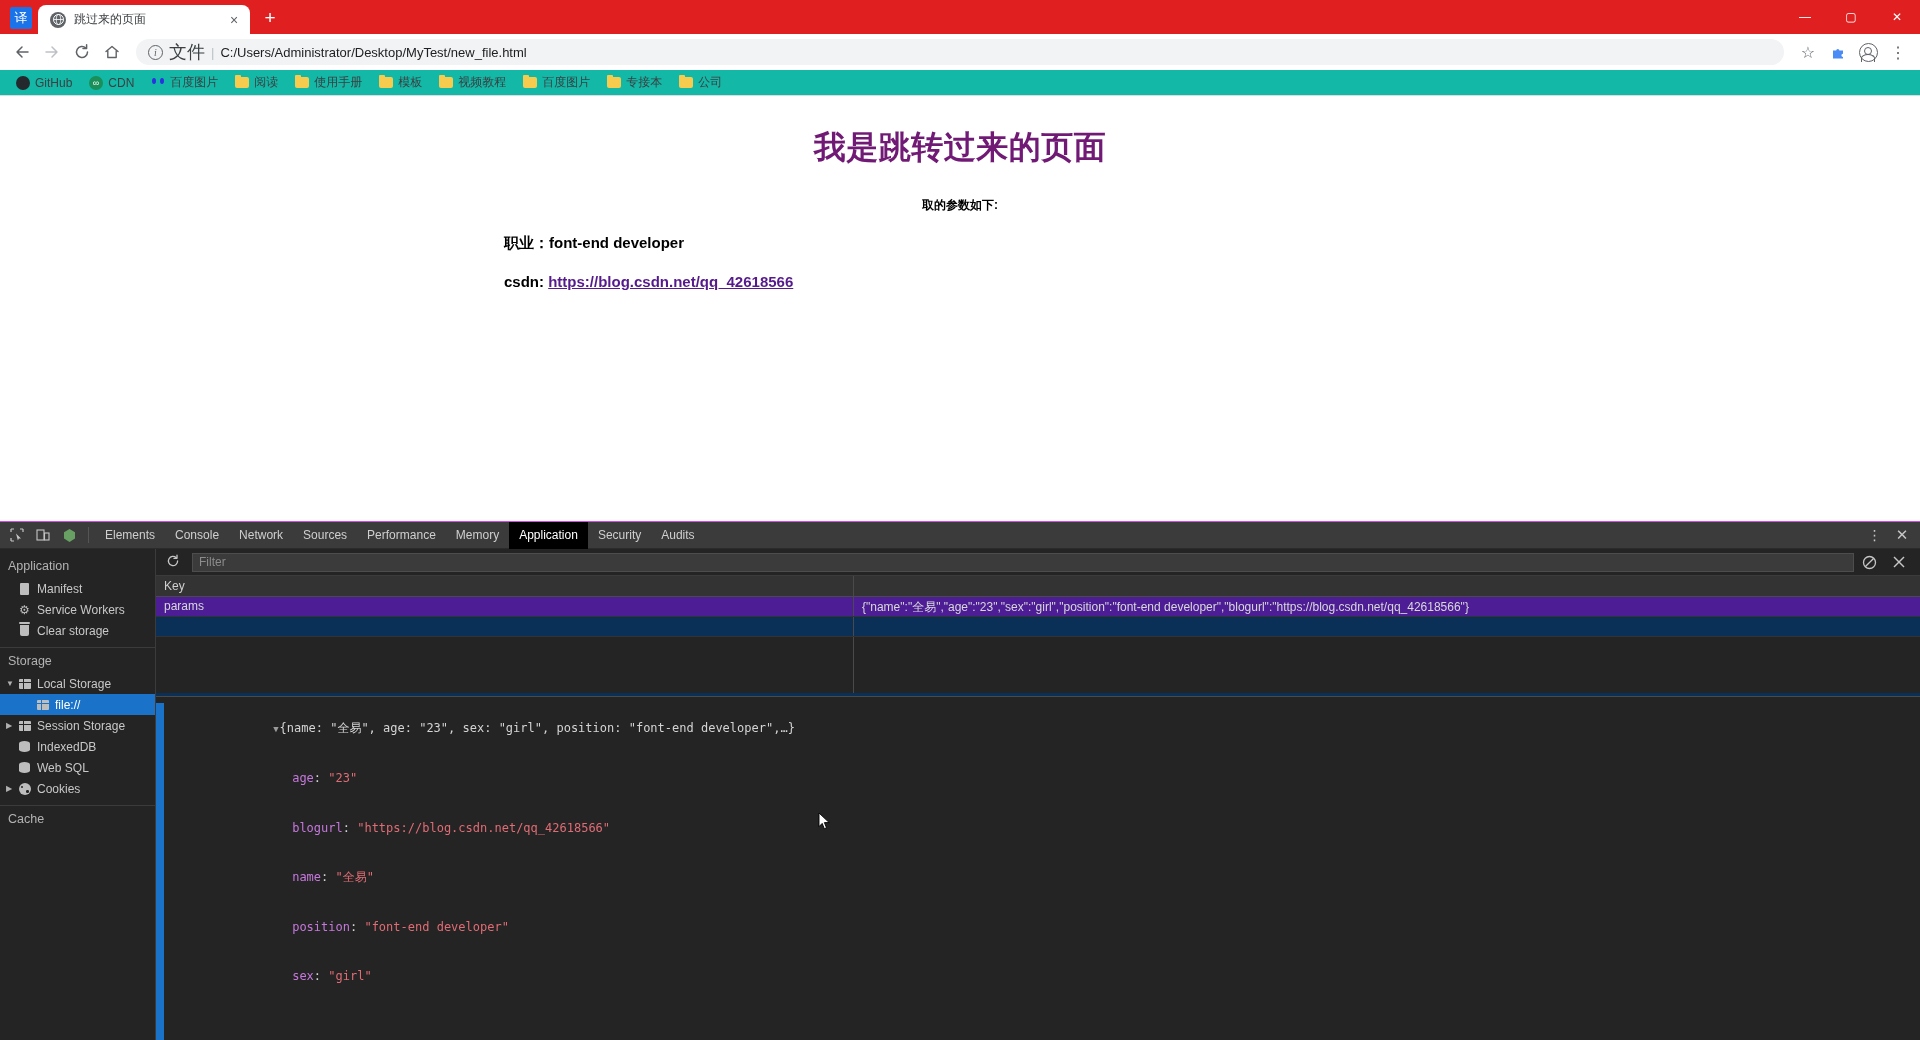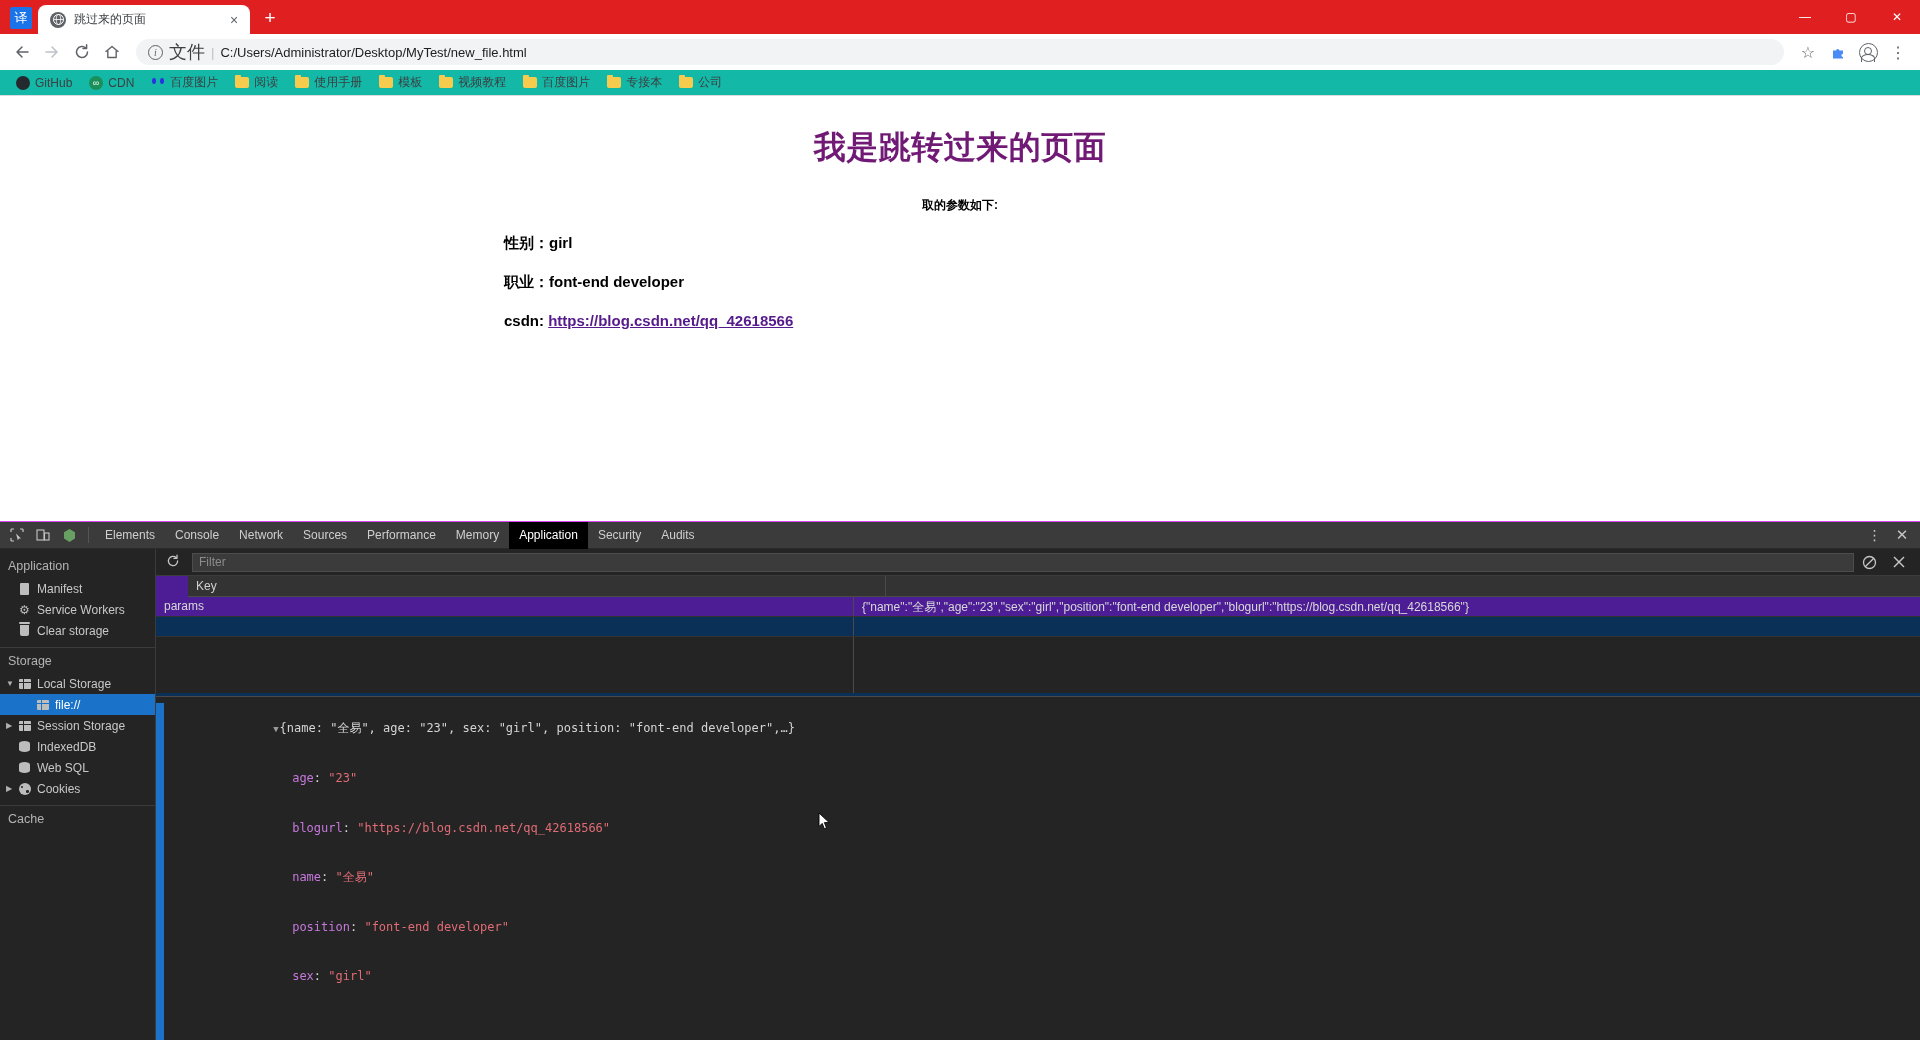--- a/index.html
+++ b/index.html
@@ -220,21 +220,21 @@
     color: #9e9e9e; font-size: 12px; padding: 0 6px; line-height: 17px;
     font-family: "Liberation Sans", sans-serif;
   }
   .filter-input::placeholder { color:#8c8c8c; }
   .tb-clear, .tb-delete { color:#c6c6c6; font-size:14px; width:22px; text-align:center; }
   .tb-clear svg, .tb-delete svg { display:block; }
 
   .storage-table { flex: 0 0 auto; display: flex; flex-direction: column; }
   .st-head {
     height: 21px; display: flex; background: #333333;
-    border-bottom: 1px solid #4a4a4a; font-size: 12px; color: #d0d0d0; margin-left: 32px;
+    border-bottom: 1px solid #4a4a4a; font-size: 12px; color: #d0d0d0;
   }
   .st-head .cell { padding: 3px 0 0 8px; }
   .st-row {
     height: 20px; display: flex; font-size: 12px; color: #d8d8d8;
     border-bottom: 1px solid #333;
   }
   .st-row.selected-empty { background: #0b3058; height: 20px; }
   .st-row .cell { padding: 2px 0 0 8px; overflow: hidden; white-space: nowrap; text-overflow: ellipsis; }
   .col-key { width: 698px; flex: 0 0 698px; border-right: 1px solid #4a4a4a; }
   .col-val { flex: 1 1 auto; min-width: 0; }
@@ -391,23 +391,20 @@
         </span>
       <span class="bm-label">公司</span>
     </div>
   </div>
 
   <div class="viewport">
     <div class="page">
       <h1>我是跳转过来的页面</h1>
       <h3>取的参数如下:</h3>
       <div class="param-list">
-        <div class="param-row">
-          <span>性别：</span><span>girl</span>
-        </div>
         <div class="param-row">
           <span>职业：</span><span>font-end developer</span>
         </div>
         <div class="param-row">
           <span>csdn:</span>&nbsp;<a href="#">https://blog.csdn.net/qq_42618566</a>
         </div>
       </div>
     </div>
   </div>
 

